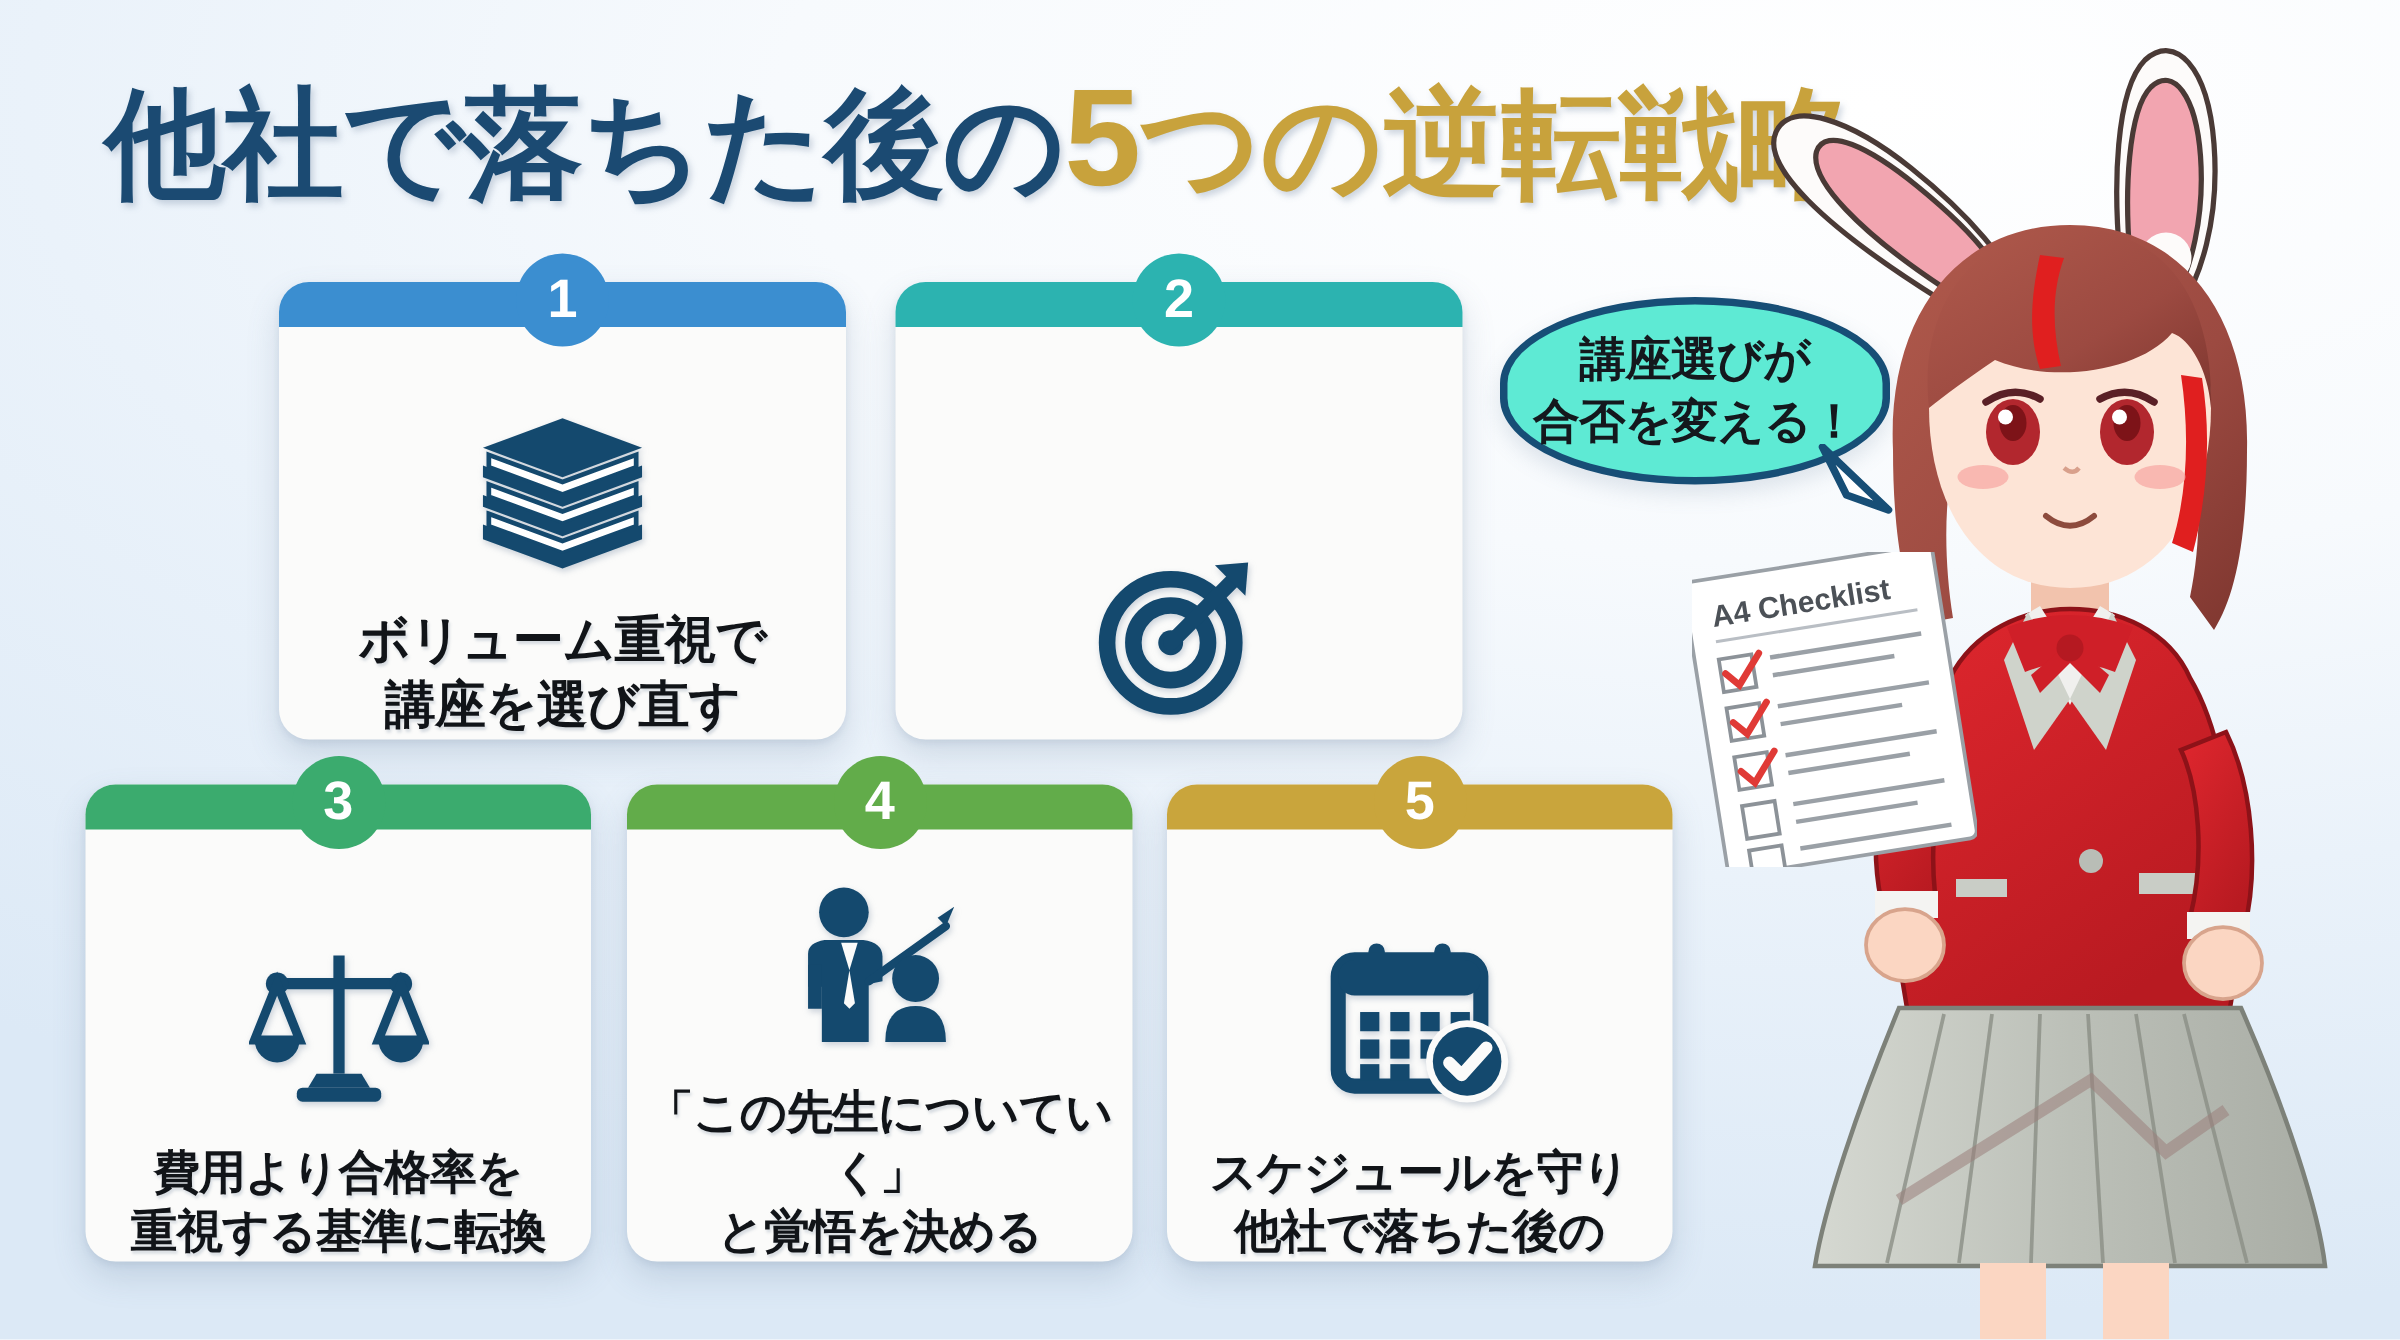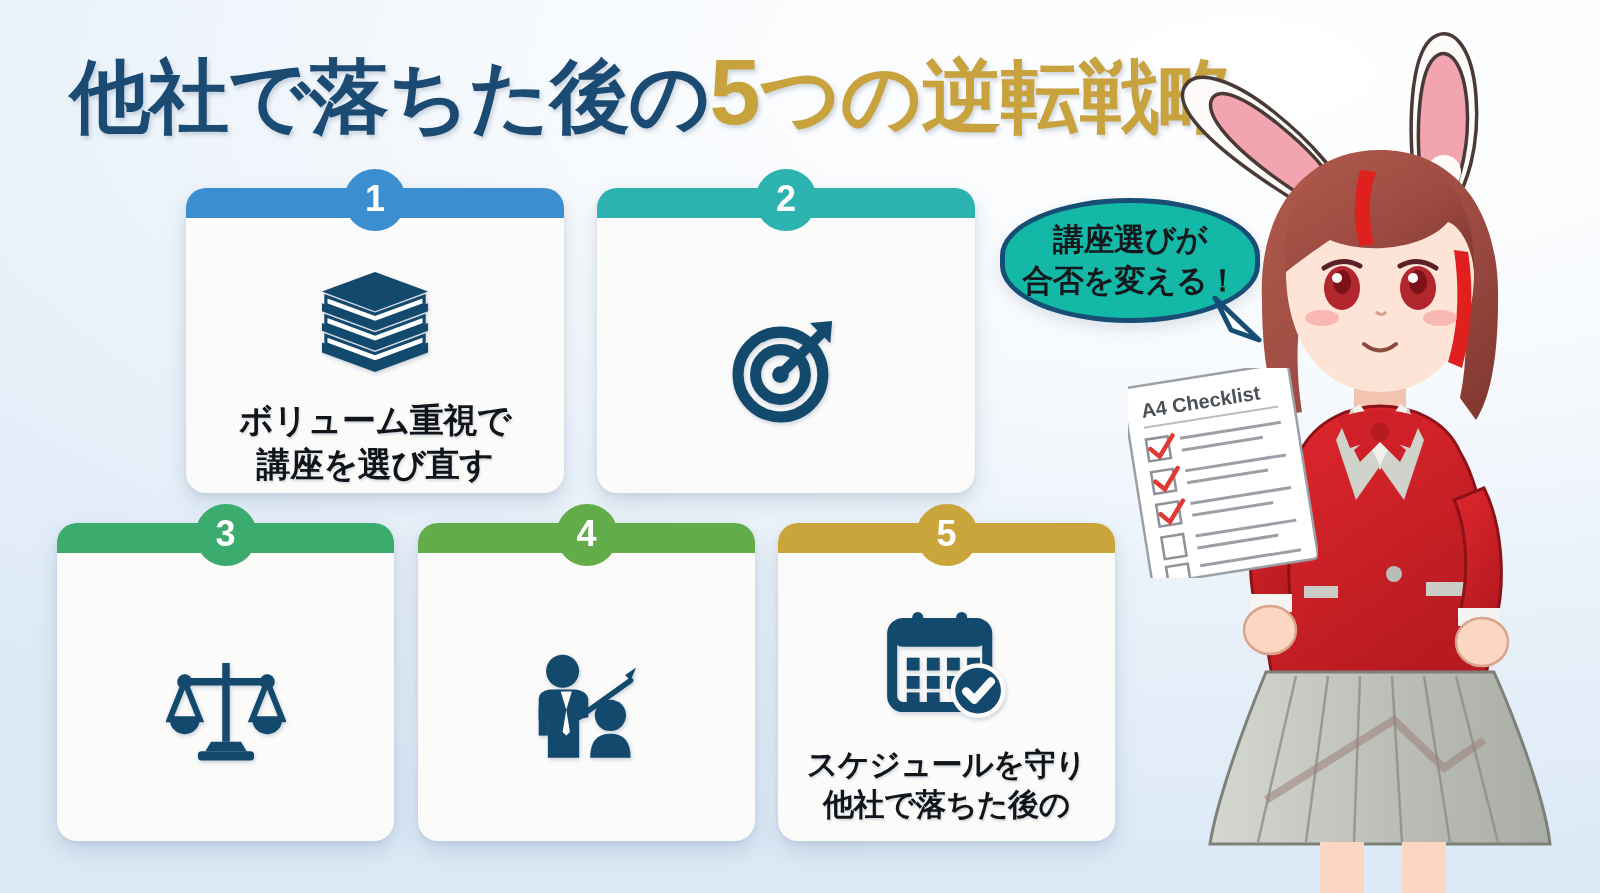--- a/index.html
+++ b/index.html
@@ -39,21 +39,21 @@
   .badge {
     position:absolute; left:50%; top:-19px; transform:translateX(-50%);
     width:62px; height:62px; border-radius:50%;
     display:flex; align-items:center; justify-content:center;
     color:#ffffff; font-size:36px; font-weight:700; line-height:1;
     padding-bottom:2px;
   }
   .card-body {
     position:absolute; left:0; right:0; top:30px; bottom:0;
     display:flex; flex-direction:column; align-items:center;
-    justify-content:center;
+    justify-content:flex-end;
   }
   .icon-wrap {
     display:flex; align-items:center; justify-content:center;
     color:#14496e;
     filter: drop-shadow(1px 2px 2px rgba(110,130,155,.35));
   }
   .card-label {
     color:#111418; font-weight:700; text-align:center;
     line-height:1.28; letter-spacing:-.5px;
     text-shadow: 1px 2px 2px rgba(130,145,165,.30);
@@ -71,21 +71,21 @@
   .r2 { width:337px; height:318px; top:523px; }
   .r2 .icon-wrap { height:148px; margin-top:22px; }
   .r2 .card-label { font-size:31px; margin-top:6px; }
   #card3 { left:57px; }
   #card4 { left:418px; }
   #card5 { left:778px; }
 
   
   #bubble {
     position:absolute; left:1000px; top:198px; width:260px; height:125px;
-    background:#14b8a6; border:5px solid #174e76; border-radius:50%/46%;
+    background:#5eead4; border:5px solid #174e76; border-radius:50%/46%;
     display:flex; flex-direction:column; align-items:center; justify-content:center;
     box-shadow: 0 6px 14px rgba(90,115,145,.18);
   }
   #bubble .bubble-text {
     color:#14181d; font-weight:700; font-size:31px; line-height:1.3;
     text-align:center; white-space:pre-line; letter-spacing:-.5px;
   }
   #bubble .tail {
     position:absolute; right:-8px; bottom:-26px; width:52px; height:48px;
   }
@@ -158,20 +158,22 @@
           <circle cx="10" cy="18" r="4"></circle>
             <circle cx="54" cy="18" r="4"></circle>
           <path d="M10 18 L2 38 h16 z" fill="none" stroke="currentColor" stroke-width="3.2"></path>
           <path d="M2 38 a8 8 0 0 0 16 0 z"></path>
           <path d="M54 18 L46 38 h16 z" fill="none" stroke="currentColor" stroke-width="3.2"></path>
           <path d="M46 38 a8 8 0 0 0 16 0 z"></path>
           <path d="M24 50 h16 l3 5 H21 z"></path>
           <rect x="17" y="55" width="30" height="5" rx="2"></rect>
         </svg>
       </div>
+      <div class="card-label">費用より合格率を
+重視する基準に転換</div>
     </div>
   </div>
 
   <div class="card r2" id="card4">
     <div class="card-header" style="background:#62ac4a"></div>
     <div class="badge" style="background:#62ac4a">
       <span>4</span>
     </div>
     <div class="card-body">
       <div class="icon-wrap">
@@ -180,20 +182,22 @@
           <path d="M8 26 q0 -4 6 -5 l14 0 q7 1 7 6 l0 9 -5 1 0 21 -17 0 0 -20 -5 0 z"></path>
           <path d="M8 30 h5 v16 H8 z"></path>
           <path d="M20 22 l3 10 3 -10 z" fill="#fbfbfa"></path>
           <path d="M23 32 l2 12 -2 2 -2 -2 z" fill="#fbfbfa"></path>
           <path d="M30 36 L58 16" stroke="currentColor" stroke-width="3" fill="none" stroke-linecap="round"></path>
           <path d="M55 13 l6 -4 -3 7 z"></path>
           <circle cx="47" cy="35" r="8.5"></circle>
           <path d="M36 58 q0 -13 11 -13 q11 0 11 13 z"></path>
         </svg>
       </div>
+      <div class="card-label">「この先生についていく」
+と覚悟を決める</div>
     </div>
   </div>
 
   <div class="card r2" id="card5">
     <div class="card-header" style="background:#c9a53c"></div>
     <div class="badge" style="background:#c9a53c">
       <span>5</span>
     </div>
     <div class="card-body">
       <div class="icon-wrap">

